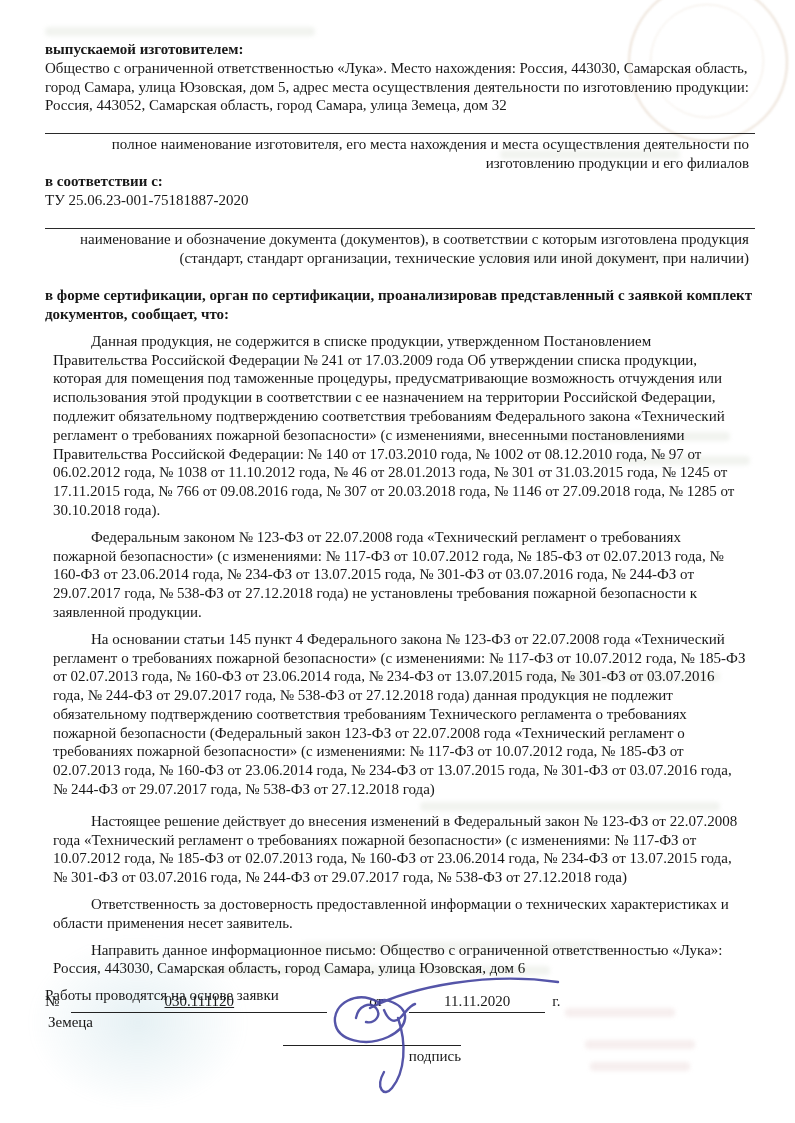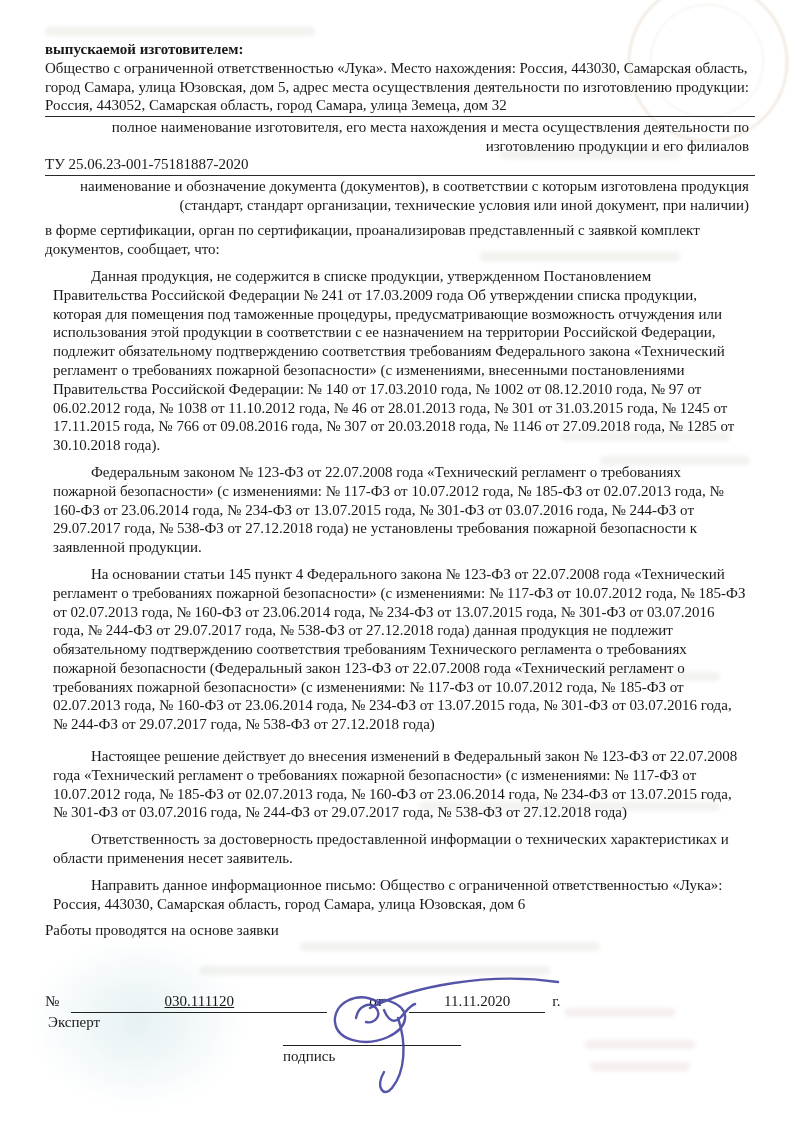--- a/index.html
+++ b/index.html
@@ -10,41 +10,41 @@
     overflow:hidden;
     font-family:"Liberation Serif","DejaVu Serif",serif;
     color:#181818;
     font-size:15px;
     line-height:18.8px;
   }
   .content {
     position:absolute; left:45px; top:40px; width:710px;
   }
   .b { font-weight:bold; }
-  .ul-block { border-bottom:1.2px solid #2a2a2a; padding-bottom:1px; }
+  .ul-block { border-bottom:1.2px solid #2a2a2a; padding-bottom:18px; }
   .caption { text-align:right; line-height:18.6px; padding:1px 6px 0 6px; }
-  .cert { font-weight:normal; margin-top:7px; }
+  .cert { font-weight:bold; margin-top:19px; }
   .para { text-indent:38px; margin:8px; }
   .para.sp { margin-top:13px; }
   .para.sp2 { margin-top:5px; }
   .works { }
 
   
   .app-row { position:absolute; left:45px; top:992px; width:710px; white-space:nowrap; }
   .field { display:inline-block; border-bottom:1.4px solid #222; text-align:center; padding-bottom:1px; }
   .f-num { width:256px; margin-left:12px;text-decoration:underline; }
   .f-date { width:136px; margin-left:26px; }
   .lbl-ot { margin-left:42px;font-family:Liberation Serif, serif; }
   .lbl-g { margin-left:7px; }
 
   .expert-label { position:absolute; left:48px; top:1013px; }
   .sigcol { position:absolute; top:1011px; }
   .sigcol .name { height:32px; display:flex; align-items:flex-end; justify-content:center;
                   border-bottom:1.4px solid #222; padding-bottom:2px; }
-  .sigcol .cap { text-align:left; padding-top:1px; }
+  .sigcol .cap { text-align:right; padding-top:1px; }
   .col-sign { left:283px; width:178px; }
   .col-fio  { left:500px; width:248px; }
 
   
   .signature { position:absolute; left:318px; top:960px; width:252px; height:142px; pointer-events:none; }
 
   
   .stamp-tr { position:absolute; border-radius:50%; pointer-events:none; }
   .stamp-tr.outer { left:628px; top:-18px; width:156px; height:156px; border:2px solid rgba(196,162,128,0.30); filter:blur(1px); }
   .stamp-tr.inner { left:650px; top:4px;  width:112px; height:112px; border:1.5px solid rgba(196,162,128,0.22); filter:blur(1px); }
@@ -78,40 +78,41 @@
   <div class="ghost g" style="left:200px; top:966px; width:350px; height:9px;"></div>
   <div class="ghost p" style="left:565px; top:1008px; width:110px; height:9px;"></div>
   <div class="ghost p" style="left:585px; top:1040px; width:110px; height:9px;"></div>
   <div class="ghost p" style="left:590px; top:1062px; width:100px; height:9px;"></div>
 
   <div class="content">
     <div class="b">выпускаемой изготовителем:</div>
     <div class="ul-block">Общество с ограниченной ответственностью «Лука». Место нахождения: Россия, 443030, Самарская область, город Самара, улица Юзовская, дом 5, адрес места осуществления деятельности по изготовлению продукции: Россия, 443052, Самарская область, город Самара, улица Земеца, дом 32</div>
     <div class="caption">полное наименование изготовителя, его места нахождения и места осуществления деятельности по изготовлению продукции и его филиалов</div>
 
+    <div class="b">в соответствии с:</div>
     <div class="ul-block">ТУ 25.06.23-001-75181887-2020</div>
     <div class="caption">наименование и обозначение документа (документов), в соответствии с которым изготовлена продукция (стандарт, стандарт организации, технические условия или иной документ, при наличии)</div>
 
     <div class="cert">в форме сертификации, орган по сертификации, проанализировав представленный с заявкой комплект документов, сообщает, что:</div>
 
     <p class="para">Данная продукция, не содержится в списке продукции, утвержденном Постановлением Правительства Российской Федерации № 241 от 17.03.2009 года Об утверждении списка продукции, которая для помещения под таможенные процедуры, предусматривающие возможность отчуждения или использования этой продукции в соответствии с ее назначением на территории Российской Федерации, подлежит обязательному подтверждению соответствия требованиям Федерального закона «Технический регламент о требованиях пожарной безопасности» (с изменениями, внесенными постановлениями Правительства Российской Федерации: № 140 от 17.03.2010 года, № 1002 от 08.12.2010 года, № 97 от 06.02.2012 года, № 1038 от 11.10.2012 года, № 46 от 28.01.2013 года, № 301 от 31.03.2015 года, № 1245 от 17.11.2015 года, № 766 от 09.08.2016 года, № 307 от 20.03.2018 года, № 1146 от 27.09.2018 года, № 1285 от 30.10.2018 года).</p>
     <p class="para">Федеральным законом № 123-ФЗ от 22.07.2008 года «Технический регламент о требованиях пожарной безопасности» (с изменениями: № 117-ФЗ от 10.07.2012 года, № 185-ФЗ от 02.07.2013 года, № 160-ФЗ от 23.06.2014 года, № 234-ФЗ от 13.07.2015 года, № 301-ФЗ от 03.07.2016 года, № 244-ФЗ от 29.07.2017 года, № 538-ФЗ от 27.12.2018 года) не установлены требования пожарной безопасности к заявленной продукции.</p>
     <p class="para">На основании статьи 145 пункт 4 Федерального закона № 123-ФЗ от 22.07.2008 года «Технический регламент о требованиях пожарной безопасности» (с изменениями: № 117-ФЗ от 10.07.2012 года, № 185-ФЗ от 02.07.2013 года, № 160-ФЗ от 23.06.2014 года, № 234-ФЗ от 13.07.2015 года, № 301-ФЗ от 03.07.2016 года, № 244-ФЗ от 29.07.2017 года, № 538-ФЗ от 27.12.2018 года) данная продукция не подлежит обязательному подтверждению соответствия требованиям Технического регламента о требованиях пожарной безопасности (Федеральный закон 123-ФЗ от 22.07.2008 года «Технический регламент о требованиях пожарной безопасности» (с изменениями: № 117-ФЗ от 10.07.2012 года, № 185-ФЗ от 02.07.2013 года, № 160-ФЗ от 23.06.2014 года, № 234-ФЗ от 13.07.2015 года, № 301-ФЗ от 03.07.2016 года, № 244-ФЗ от 29.07.2017 года, № 538-ФЗ от 27.12.2018 года)</p>
     <p class="para sp">Настоящее решение действует до внесения изменений в Федеральный закон № 123-ФЗ от 22.07.2008 года «Технический регламент о требованиях пожарной безопасности» (с изменениями: № 117-ФЗ от 10.07.2012 года, № 185-ФЗ от 02.07.2013 года, № 160-ФЗ от 23.06.2014 года, № 234-ФЗ от 13.07.2015 года, № 301-ФЗ от 03.07.2016 года, № 244-ФЗ от 29.07.2017 года, № 538-ФЗ от 27.12.2018 года)</p>
     <p class="para sp2">Ответственность за достоверность предоставленной информации о технических характеристиках и области применения несет заявитель.</p>
     <p class="para">Направить данное информационное письмо: Общество с ограниченной ответственностью «Лука»: Россия, 443030, Самарская область, город Самара, улица Юзовская, дом 6</p>
 
     <div class="works">Работы проводятся на основе заявки</div>
   </div>
 
   <div class="app-row">
     <span>№</span><span class="field f-num">030.111120</span><span class="lbl-ot">от</span><span class="field f-date">11.11.2020</span><span class="lbl-g">г.</span>
   </div>
 
-  <div class="expert-label">Эксперт</div>
+  <div class="expert-label">Земеца</div>
 
   <div class="sigcol col-sign">
     <div class="name"></div>
     <div class="cap">подпись</div>
   </div>
 
 
   <svg class="signature" viewBox="0 0 252 142">
     <g fill="none" stroke="#3e3e9d" stroke-width="2.4" stroke-linecap="round" opacity="0.88">
       <path d="M 52 48 C 95 26, 170 12, 240 22"></path>

